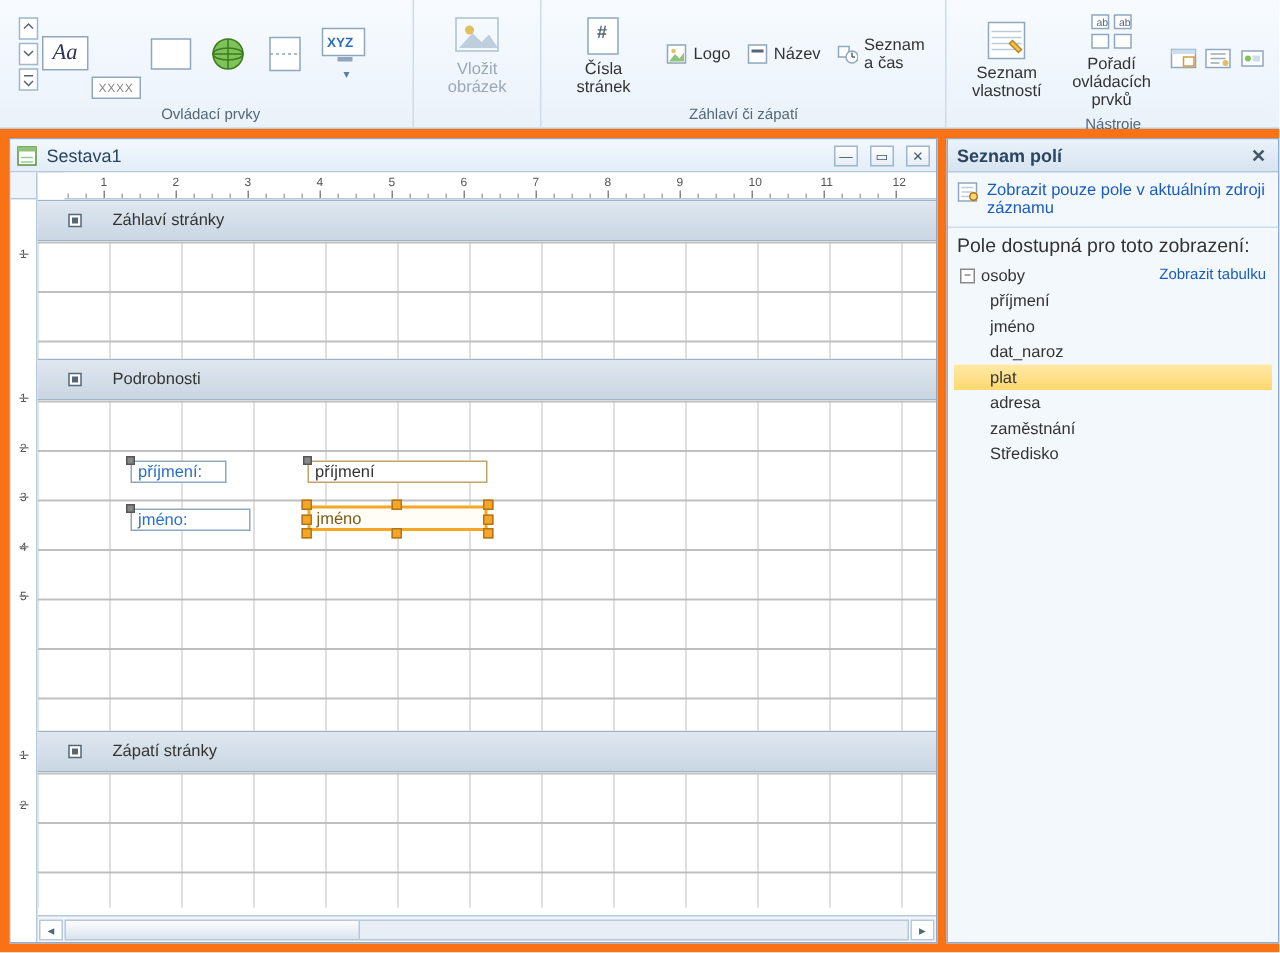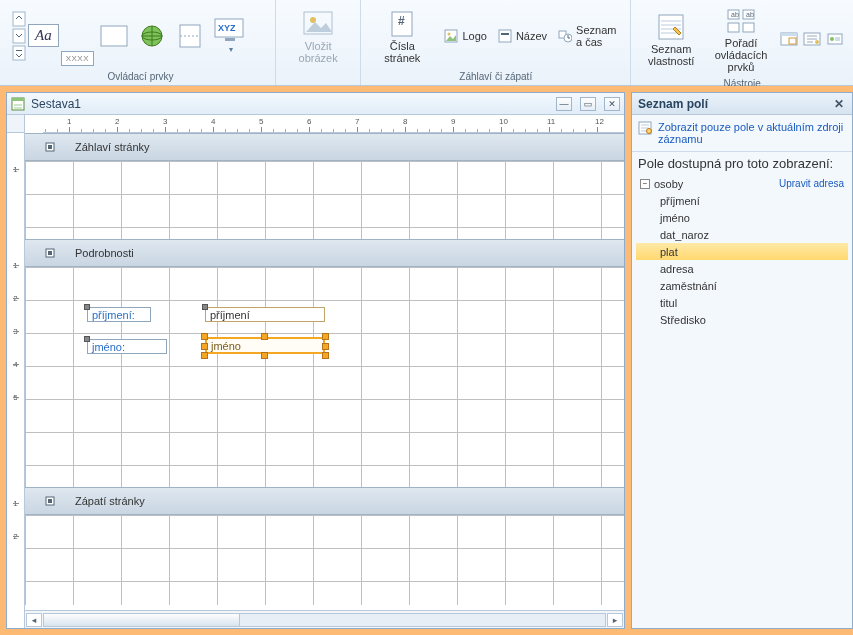--- a/index.html
+++ b/index.html
@@ -19,21 +19,21 @@
   .big-btn .cap { font-size:11px; line-height:12px; text-align:center; max-width:68px;}
   .small-btn { height:18px; display:flex; align-items:center; gap:4px; padding:0 4px; border:1px solid transparent; border-radius:2px; cursor:default;}
   .small-btn .sico { width:14px; height:14px; display:flex; align-items:center; justify-content:center;}
   .small-stack { display:flex; flex-direction:row; justify-content:center; gap:1px;}
   .smallcap { font-size:11px;}
   .aa-box { font-family:Georgia,serif; font-style:italic; background:#fff; border:1px solid #8fa6bd; padding:2px 6px; font-size:15px; color:#335;}
   .xxx-box { border:1px solid #8fa6bd; background:#fff; padding:2px 4px; font-size:8px; color:#888; letter-spacing:0.5px;margin-top:46px;}
   .tri { font-size:8px; color:#5a7ea5; margin-left:2px;}
 
   
-  .workspace { flex:1; display:flex; overflow:hidden; background:#fdba74; padding:6px 0 6px 6px; gap:6px;}
+  .workspace { flex:1; display:flex; overflow:hidden; background:#f97316; padding:6px 0 6px 6px; gap:6px;}
   .doc-window { flex:1; background:#fff; border:1px solid #8faccc; display:flex; flex-direction:column; min-width:0;}
   .doc-title { height:22px; background:linear-gradient(#f3f8fd,#e1edf8); border-bottom:1px solid #b6c8da; display:flex; align-items:center; padding:0 4px; gap:6px;}
   .doc-title .ticn { width:14px;height:14px;}
   .doc-title .tcap { font-size:12px; color:#2a4560;}
   .doc-title .spacer{flex:1;}
   .wbtn { width:16px;height:14px;border:1px solid #9fb6cc;background:linear-gradient(#fdfdfd,#e7eef6); margin-left:2px; display:flex;align-items:center;justify-content:center;font-size:9px;color:#456; cursor:default;}
   .doc-body { flex:1; display:flex; overflow:hidden; position:relative;}
   .hruler { height:18px; border-bottom:1px solid #b6c8da; background:#fff; position:relative; font-size:8px; color:#555; overflow:hidden; margin-left:18px;}
   .vruler { width:18px; border-right:1px solid #b6c8da; background:#fff; position:relative; font-size:8px; color:#555; overflow:hidden;}
   .hruler .tick, .vruler .tick { position:absolute; }
@@ -443,30 +443,29 @@
             <path d="M3 4h8M3 7h8M3 10h5" stroke="#bcd"></path>
             <circle cx="11" cy="10" r="2.5" fill="#ffd86e" stroke="#b5741b"></circle>
           </svg>
         <span>Zobrazit pouze pole v aktuálním zdroji záznamu</span>
       </a>
       <div class="panel-sub">Pole dostupná pro toto zobrazení:</div>
       <div class="tree">
         <div class="tree-row lvl1">
           <span class="tree-toggle">−</span>
           <span>osoby</span>
-          <span class="edit">Upravit adresa</span>
+          <span class="edit">Zobrazit tabulku</span>
         </div>
         <div id="field-rows">
             <div class="tree-row lvl2 ">příjmení</div>
             <div class="tree-row lvl2 ">jméno</div>
             <div class="tree-row lvl2 ">dat_naroz</div>
             <div class="tree-row lvl2 hl">plat</div>
             <div class="tree-row lvl2 ">adresa</div>
             <div class="tree-row lvl2 ">zaměstnání</div>
-            <div class="tree-row lvl2 ">titul</div>
             <div class="tree-row lvl2 ">Středisko</div>
           </div>
       </div>
     </div>
 
   </div>
 
 </div>
 
 </body></html>

